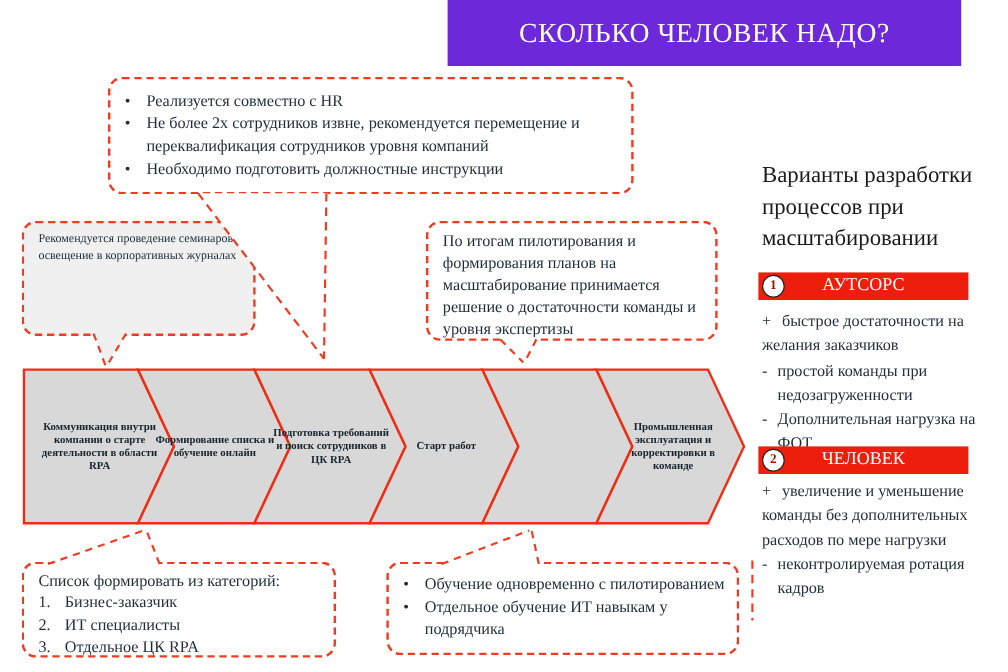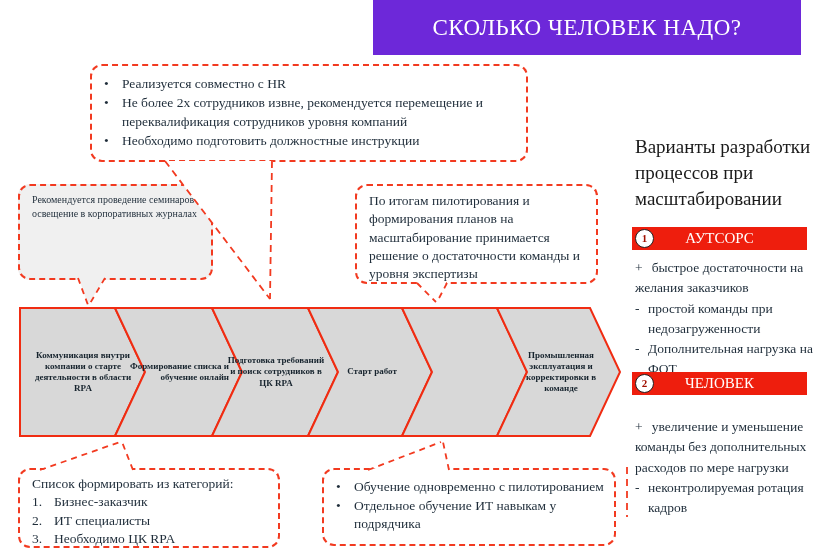--- a/index.html
+++ b/index.html
@@ -76,21 +76,21 @@
     <div class="li">
       <span class="mk num">1.</span>
       <span>Бизнес-заказчик</span>
     </div>
     <div class="li">
       <span class="mk num">2.</span>
       <span>ИТ специалисты</span>
     </div>
     <div class="li">
       <span class="mk num">3.</span>
-      <span>Необходимо ЦК  RPA</span>
+      <span>Отдельное ЦК  RPA</span>
     </div>
   </div>
 
   <div class="abs callout co-train">
     <div class="li">
       <span class="mk">•</span>
       <span>Обучение одновременно с пилотированием</span>
     </div>
     <div class="li">
       <span class="mk">•</span>
@@ -126,21 +126,21 @@
     <polygon points="368,471 450,471 442,442" fill="#ffffff"></polygon>
     <line x1="368" y1="470" x2="441" y2="442" stroke="#f23a20" stroke-width="1.8" stroke-dasharray="6 5"></line>
     <line x1="449" y1="470" x2="443" y2="442" stroke="#f23a20" stroke-width="1.8" stroke-dasharray="6 5"></line>
 
     <line x1="627" y1="467" x2="627" y2="517" stroke="#f23a20" stroke-width="1.8" stroke-dasharray="7 5"></line>
   </svg>
 
   <div class="abs chev-label" style="left:26px;width:114px;">
       <span>Коммуникация внутри компании о старте деятельности в области RPA</span>
     </div>
-  <div class="abs chev-label" style="left:129px;width:100px;text-align:right;">
+  <div class="abs chev-label" style="left:129px;width:100px;">
       <span>Формирование списка и обучение онлайн</span>
     </div>
   <div class="abs chev-label" style="left:226px;width:100px;">
       <span>Подготовка требований и поиск сотрудников в ЦК RPA</span>
     </div>
   <div class="abs chev-label" style="left:322px;width:100px;">
       <span>Старт работ</span>
     </div>
   <div class="abs chev-label" style="left:511px;width:100px;">
       <span>Промышленная эксплуатация и корректировки в команде</span>
@@ -164,21 +164,21 @@
       <div class="pt-hang">
         <span class="mk">-</span>
         <span>Дополнительная нагрузка на ФОТ</span>
       </div>
     </div>
 
     <div class="opt-banner" style="top:262px;">
       <span class="badge"><span>2</span></span>
       <span>ЧЕЛОВЕК</span>
     </div>
-    <div class="opt-points" style="top:307px;">
+    <div class="opt-points" style="top:289px;">
       <div class="pt-flat">
         <span class="mk">+</span><span>увеличение и уменьшение команды без дополнительных расходов по мере нагрузки</span>
       </div>
       <div class="pt-hang">
         <span class="mk">-</span>
         <span>неконтролируемая ротация кадров</span>
       </div>
     </div>
   </div>
 

